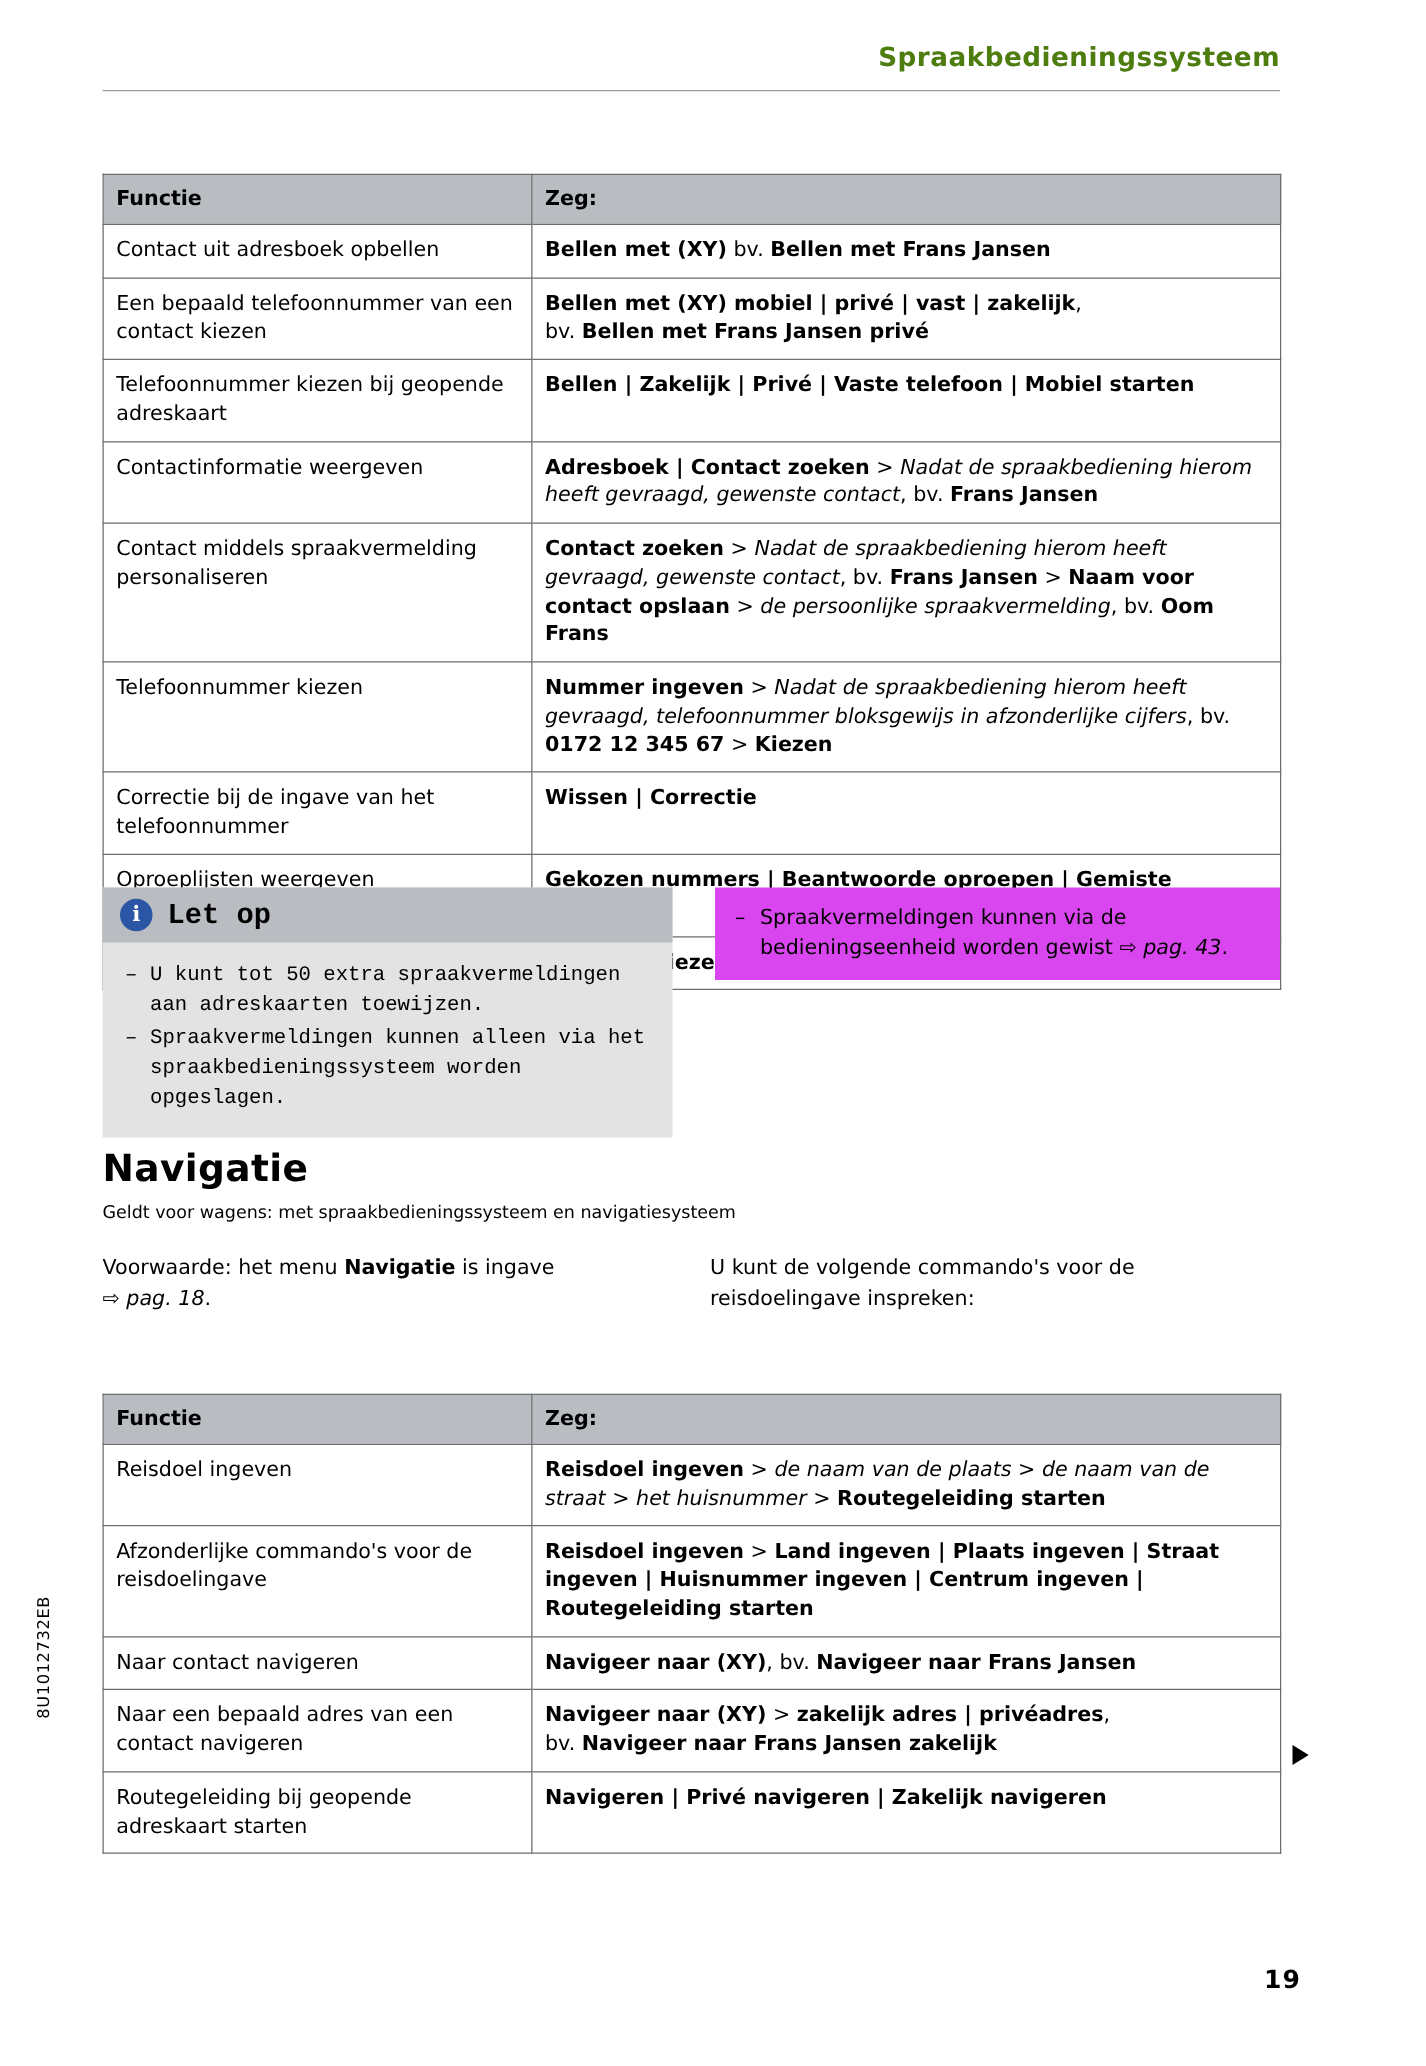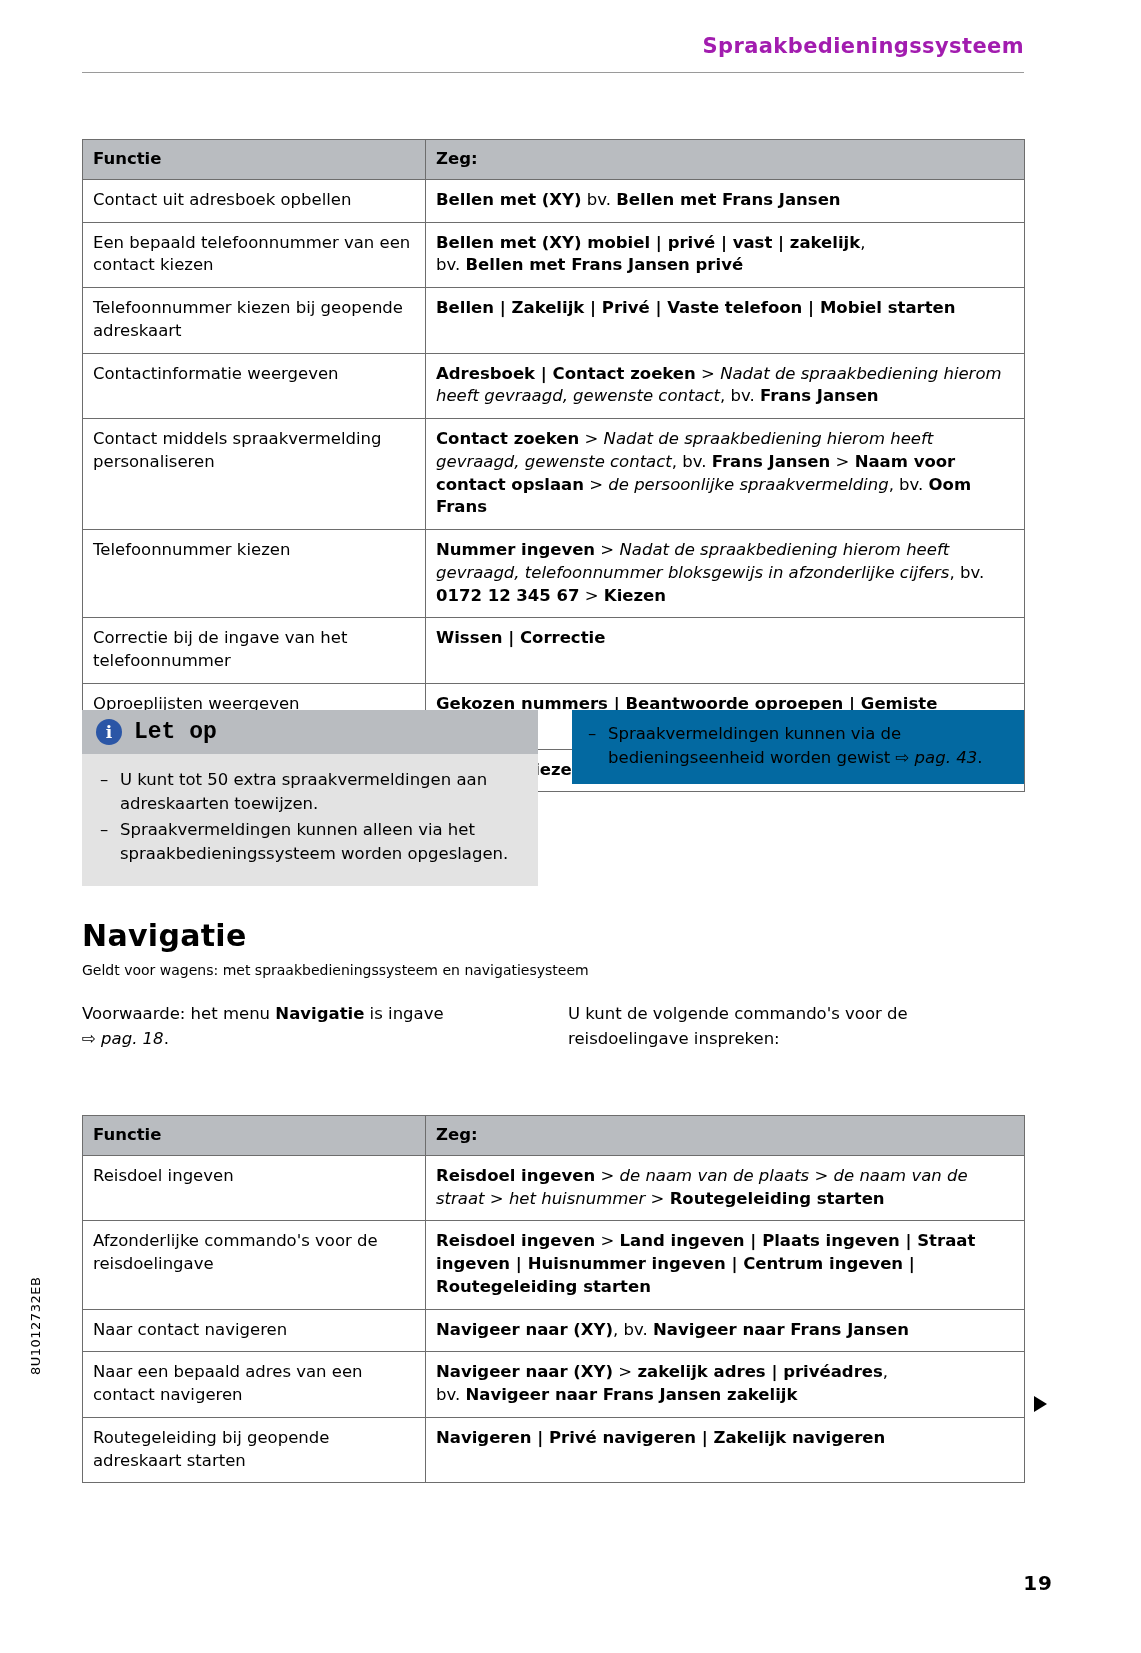--- a/index.html
+++ b/index.html
@@ -22,21 +22,21 @@
   
   .header {
     position: absolute;
     left: 82px;
     top: 34px;
     width: 942px;
     text-align: right;
     font-size: 21px;
     font-weight: bold;
     letter-spacing: 0.4px;
-    color: #a21caf;
+    color: #4d7c0f;
   }
   .header-rule {
     position: absolute;
     left: 82px;
     top: 72px;
     width: 942px;
     height: 1px;
     background: #9a9a9a;
   }
 
@@ -48,21 +48,21 @@
     font-size: 13px;
     letter-spacing: 0.5px;
     transform: rotate(-90deg);
     transform-origin: left top;
     white-space: nowrap;
   }
 
   
   .page-number {
     position: absolute;
-    right: 88px;
+    right: 100px;
     bottom: 58px;
     font-size: 20px;
     font-weight: bold;
     letter-spacing: 1px;
   }
 
   
   .tbl {
     position: absolute;
     border-collapse: collapse;
@@ -126,39 +126,40 @@
   }
   .note-body {
     padding: 14px 18px 18px 18px;
     font-size: 16.5px;
     line-height: 1.45;
   }
   .note-body ul {
     margin: 0;
     padding: 0;
     list-style: none;
+    font-family: Liberation Mono, monospace;
   }
   .note-body li {
     position: relative;
     padding-left: 20px;
     margin-bottom: 2px;
   }
   .note-body li::before {
     content: "–";
     position: absolute;
     left: 0;
     top: 0;
   }
 
   .note-right {
     position: absolute;
     left: 572px;
     top: 710px;
     width: 452px;
-    background: #0369a1;
+    background: #d946ef;
     padding: 12px 16px 14px 16px;
     box-sizing: border-box;
     font-size: 16.5px;
     line-height: 1.45;
   }
   .note-right ul { margin: 0; padding: 0; list-style: none; }
   .note-right li {
     position: relative;
     padding-left: 20px;
   }

